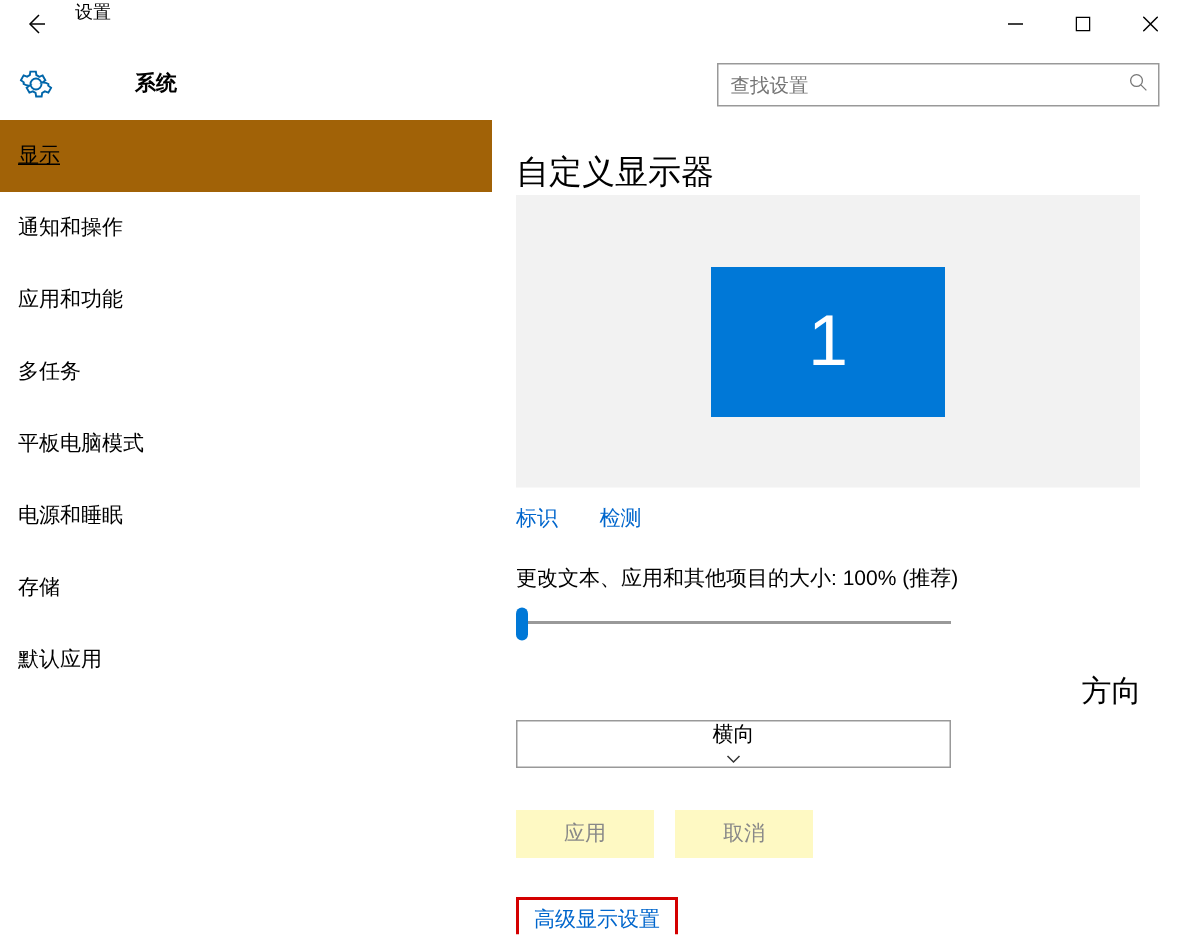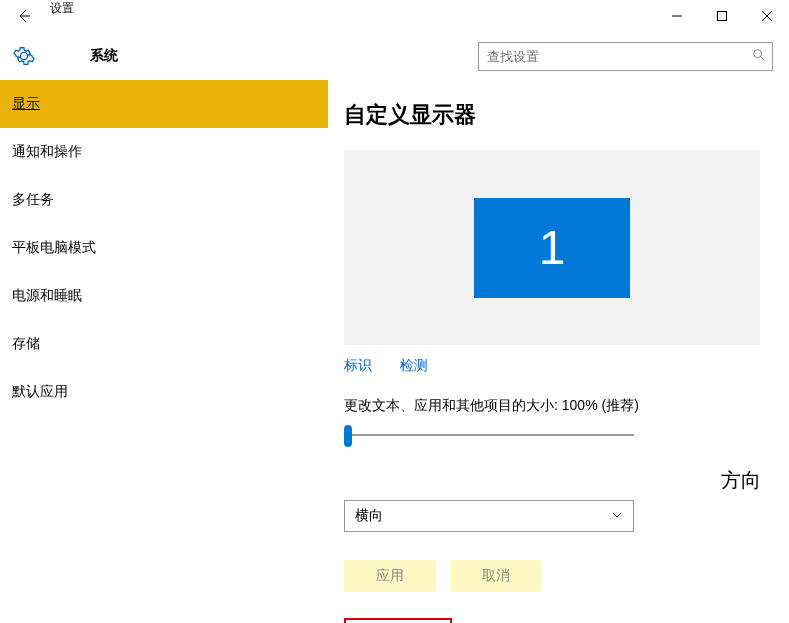--- a/index.html
+++ b/index.html
@@ -88,32 +88,31 @@
     }
     .nav-item {
       height: 48px;
       display: flex;
       align-items: center;
       padding-left: 12px;
       font-size: 14px;
       cursor: default;
     }
     .nav-item.active {
-      background: #eab308;
+      background: #a16207;
       text-decoration: underline;
     }
     .content {
       flex: 1;
       padding: 20px 28px 10px 16px;
       overflow: hidden;
     }
     .content h1 {
       font-size: 22px;
-      font-weight: 700;
-      margin-bottom: 20px;
+      font-weight: 400;
     }
     .monitor-preview {
       width: 416px;
       height: 195px;
       background: #f2f2f2;
       display: flex;
       align-items: center;
       justify-content: center;
       margin-bottom: 12px;
     }
@@ -172,20 +171,21 @@
       width: 290px;
       height: 32px;
       border: 1px solid #999;
       display: flex;
       align-items: center;
       justify-content: space-between;
       padding: 0 10px;
       font-size: 14px;
       cursor: default;
       margin-bottom: 28px;
+      flex-direction: column;
     }
     .btn-row { display: flex; gap: 14px; margin-bottom: 26px; }
     .btn {
       width: 92px;
       height: 32px;
       background: #fef9c3;
       border: none;
       font-size: 14px;
       color: #888;
       cursor: default;
@@ -254,20 +254,23 @@
 
 <div class="body-row">
   <div class="sidebar">
     <div class="nav-item active">
         <span>显示</span>
       </div>
     <div class="nav-item">
         <span>通知和操作</span>
       </div>
     <div class="nav-item">
+        <span>应用和功能</span>
+      </div>
+    <div class="nav-item">
         <span>多任务</span>
       </div>
     <div class="nav-item">
         <span>平板电脑模式</span>
       </div>
     <div class="nav-item">
         <span>电源和睡眠</span>
       </div>
     <div class="nav-item">
         <span>存储</span>

